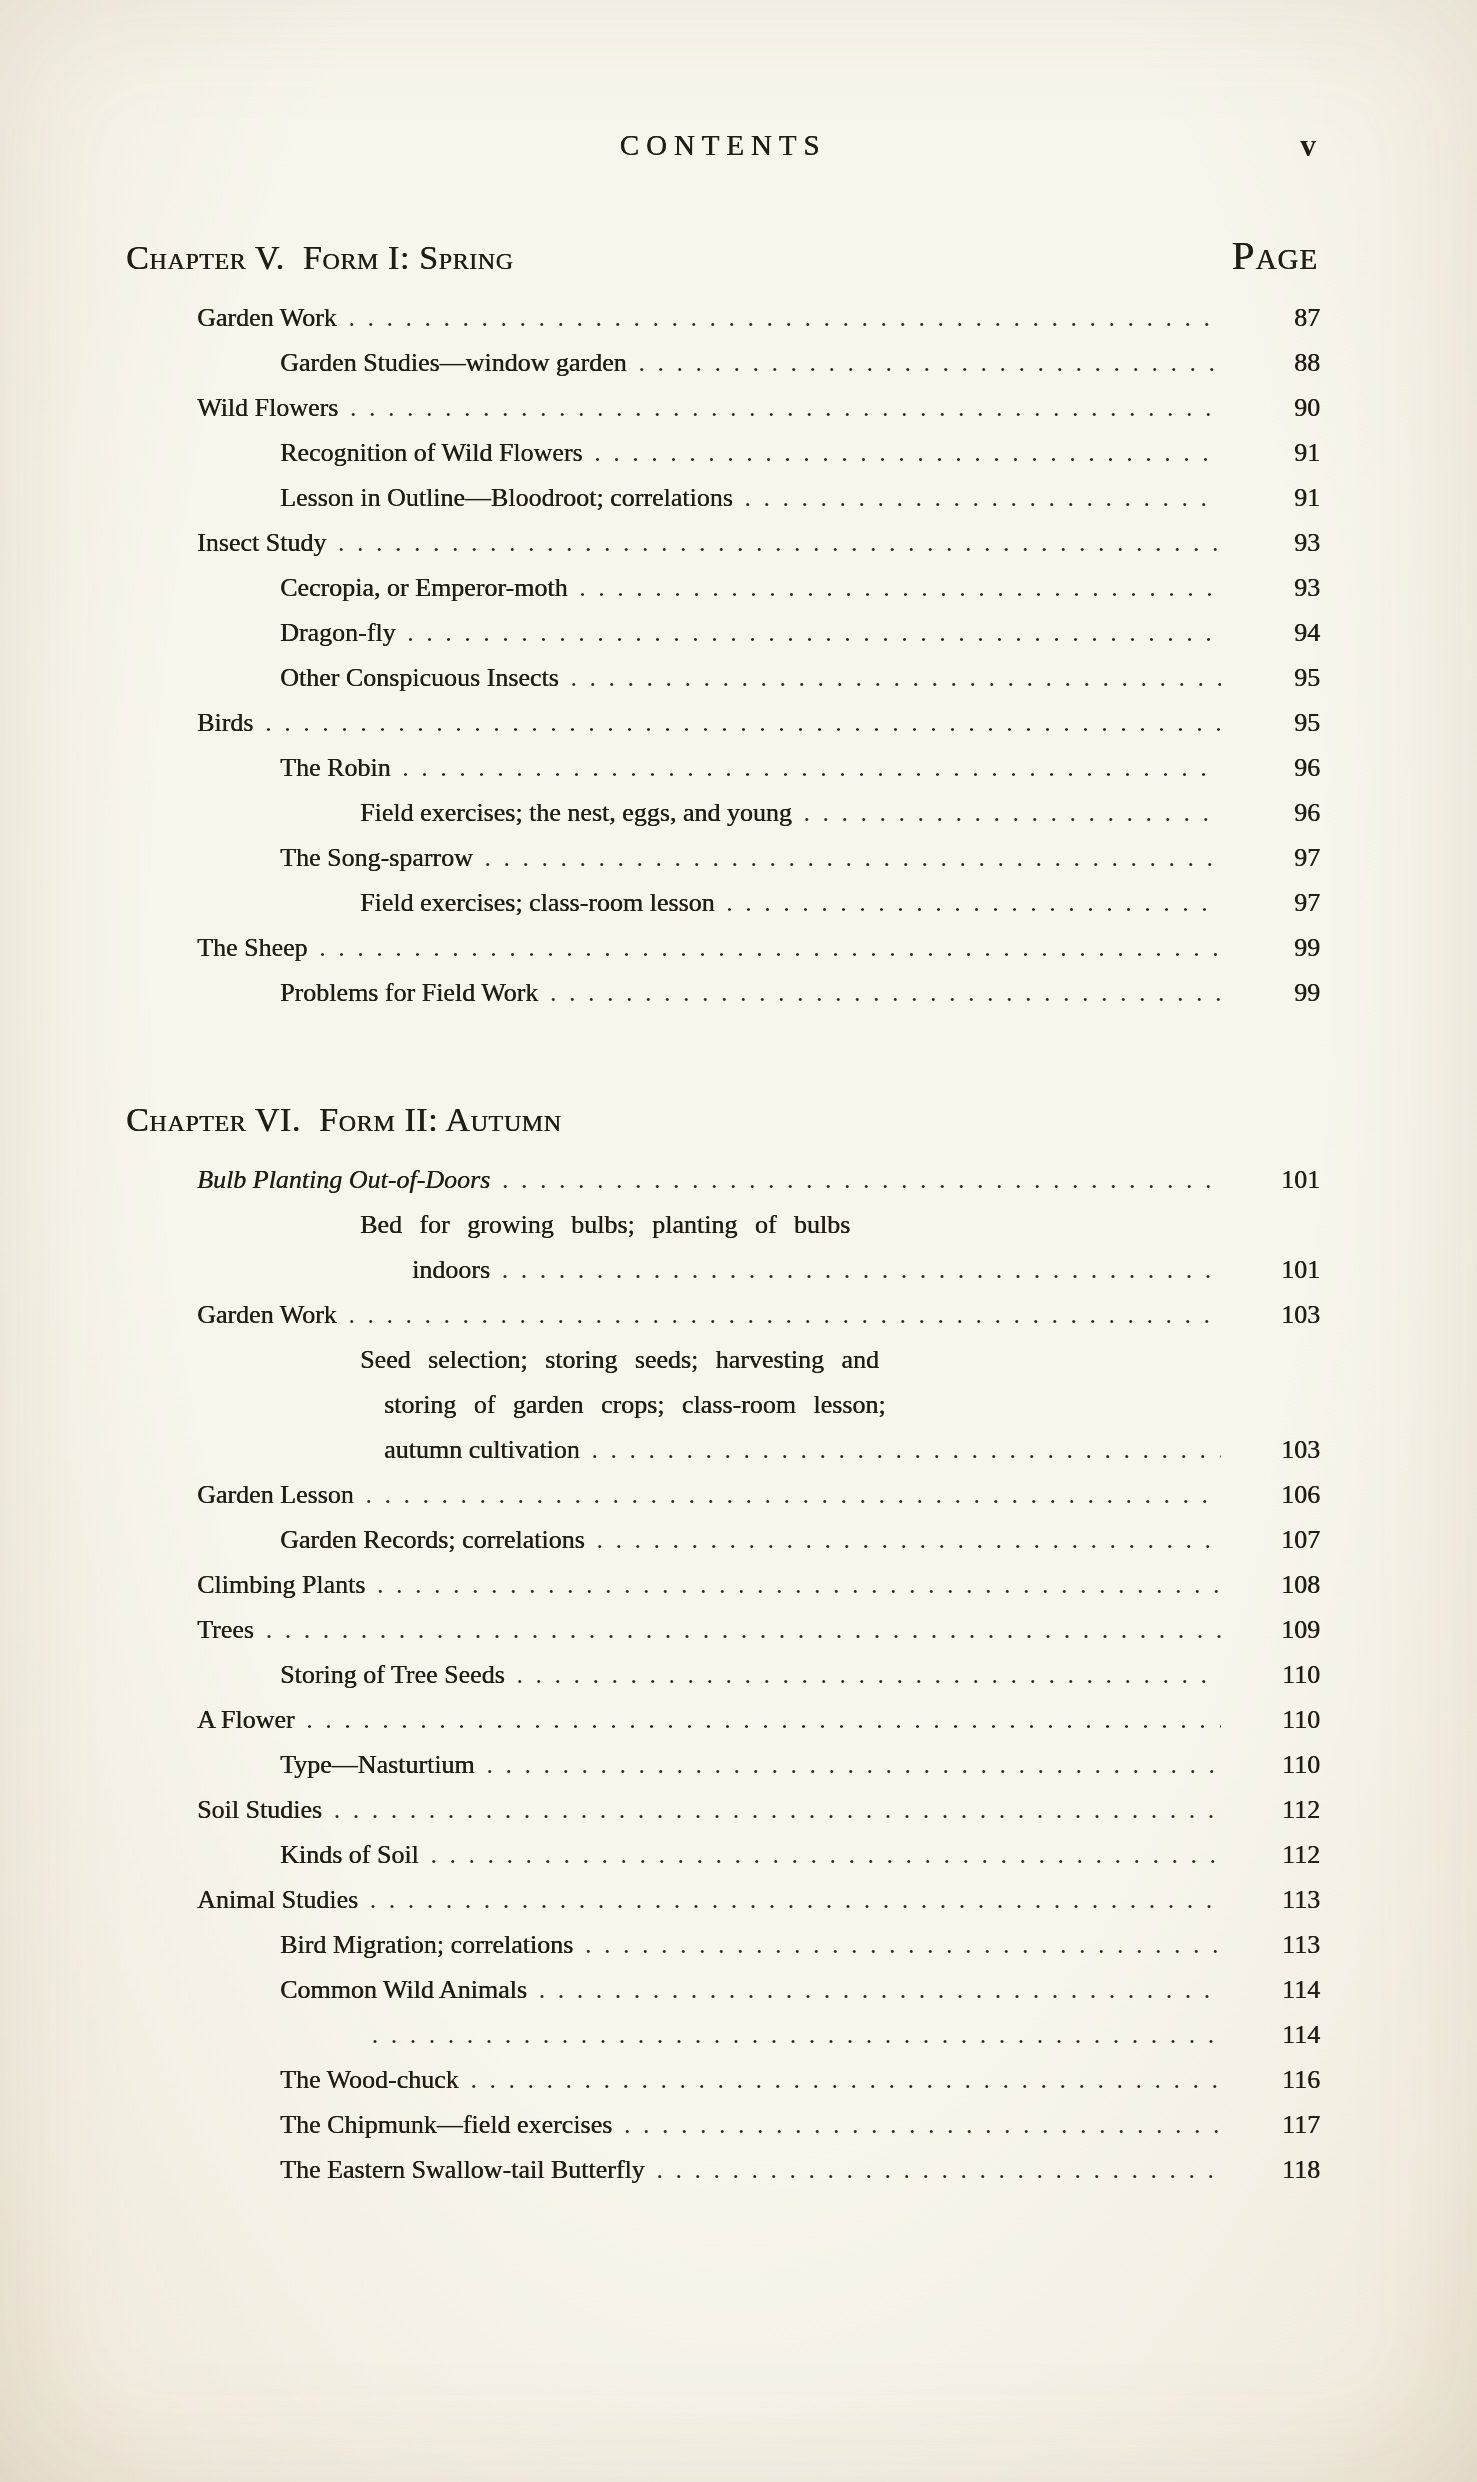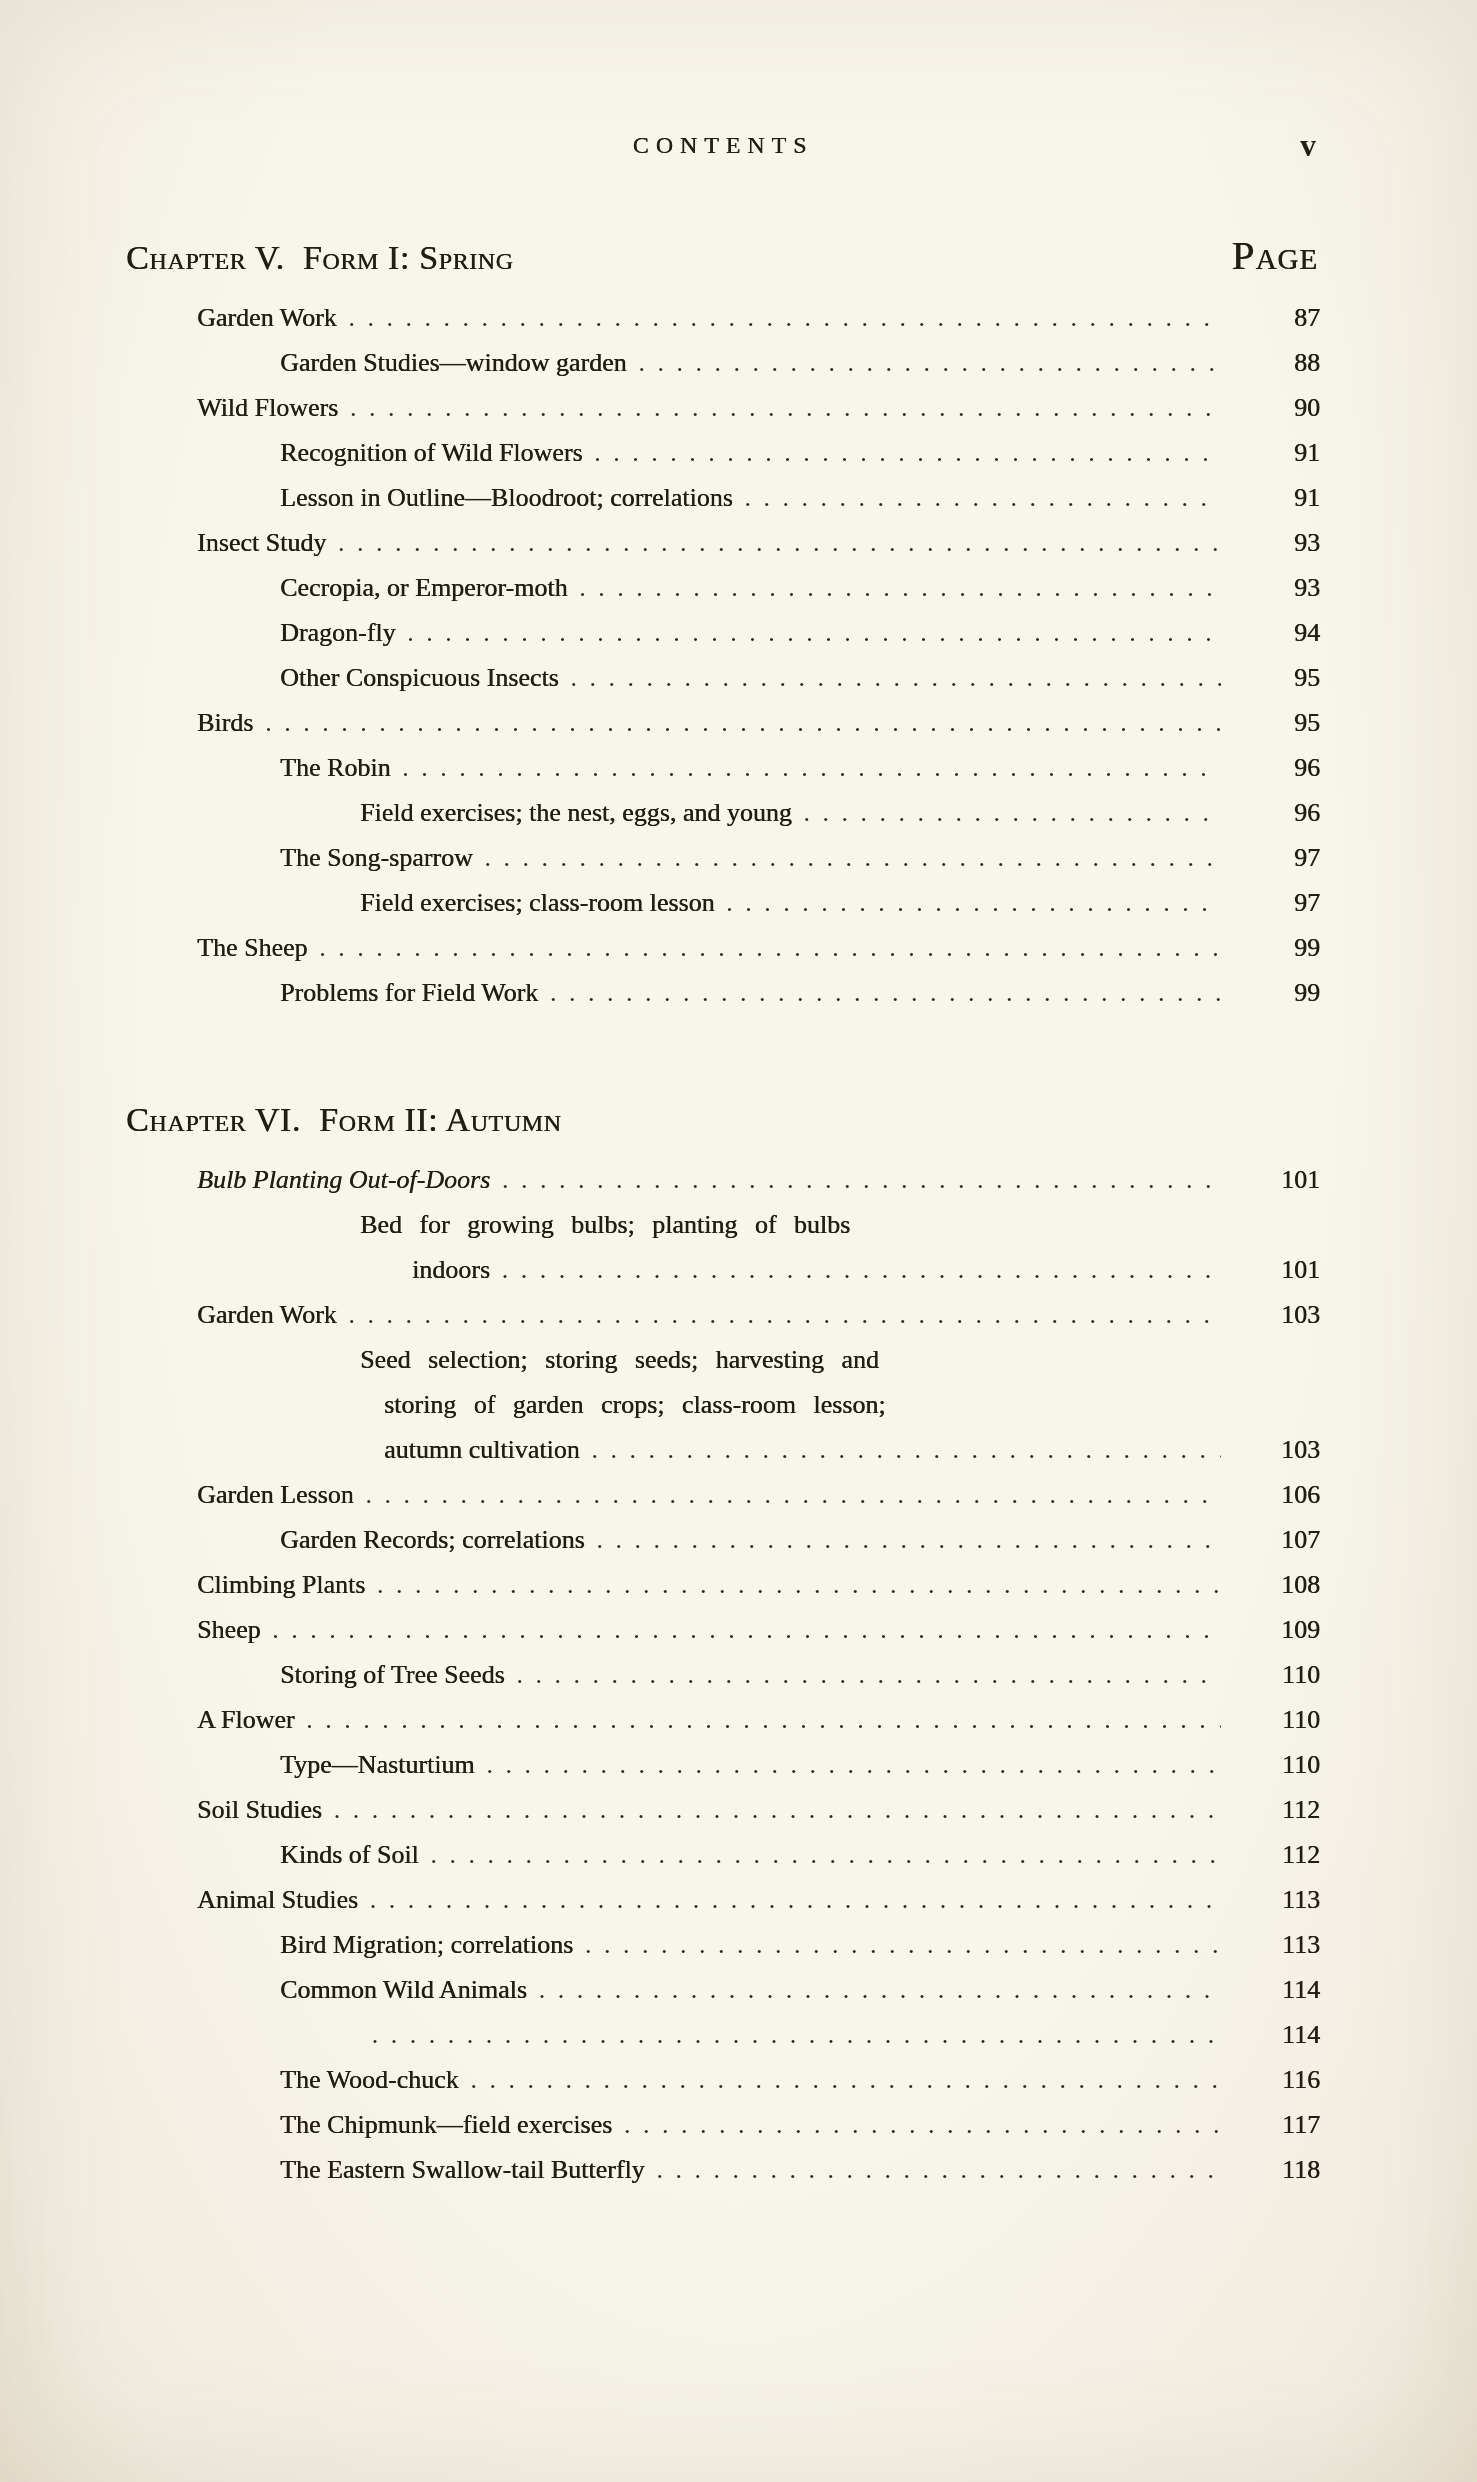--- a/index.html
+++ b/index.html
@@ -25,21 +25,21 @@
     width: 1194px;
   }
   
   .folio-row {
     position: relative;
     height: 51px;
     margin-bottom: 59px;
     text-align: center;
   }
   .folio-title {
-    font-size: 24px;
+    font-size: 29px;
     letter-spacing: 6.9px;
     line-height: 51px;
     text-shadow: 0.4px 0.2px 0 currentColor;
     font-family: Liberation Serif, serif;
   }
   .folio-num {
     position: absolute;
     right: 3.9px;
     top: 0;
     font-size: 31.5px;
@@ -234,21 +234,21 @@
             <span class="label">Garden Records; correlations</span>
             <span class="dots"></span>
             <span class="pageno">107</span>
           </div>
           <div class="toc-row ind1">
             <span class="label">Climbing Plants</span>
             <span class="dots"></span>
             <span class="pageno">108</span>
           </div>
           <div class="toc-row ind1">
-            <span class="label">Sheep</span>
+            <span class="label">Trees</span>
             <span class="dots"></span>
             <span class="pageno">109</span>
           </div>
           <div class="toc-row ind2">
             <span class="label">Storing of Tree Seeds</span>
             <span class="dots"></span>
             <span class="pageno">110</span>
           </div>
           <div class="toc-row ind1">
             <span class="label">A Flower</span>

